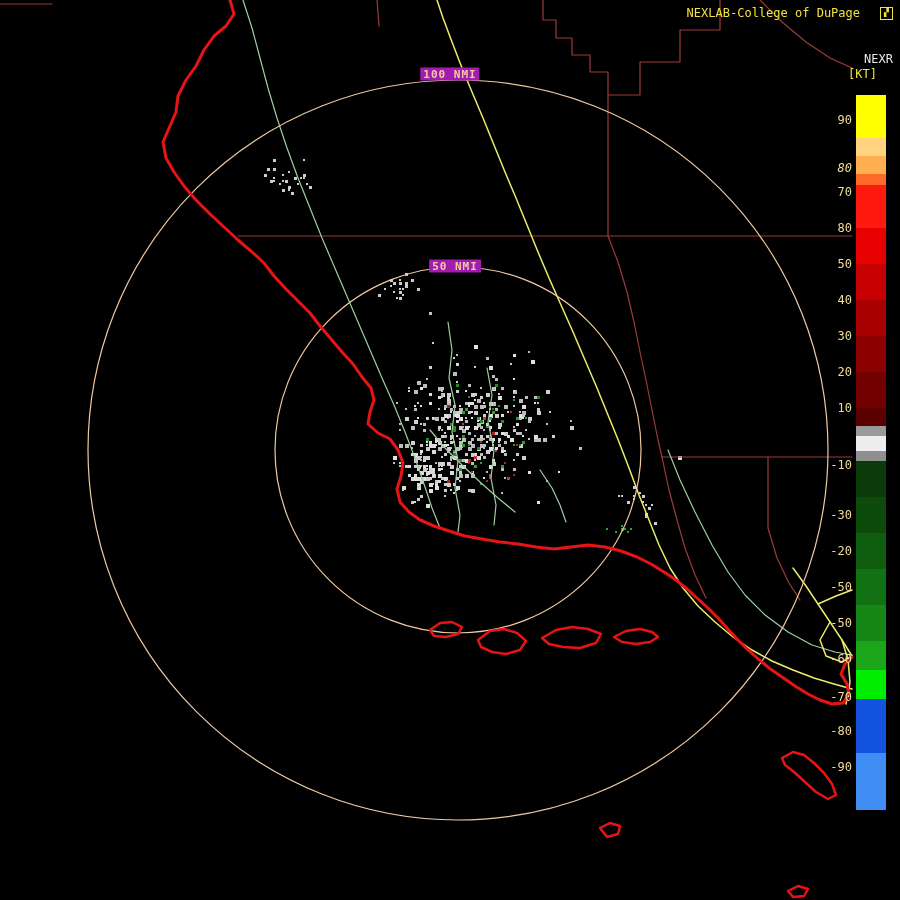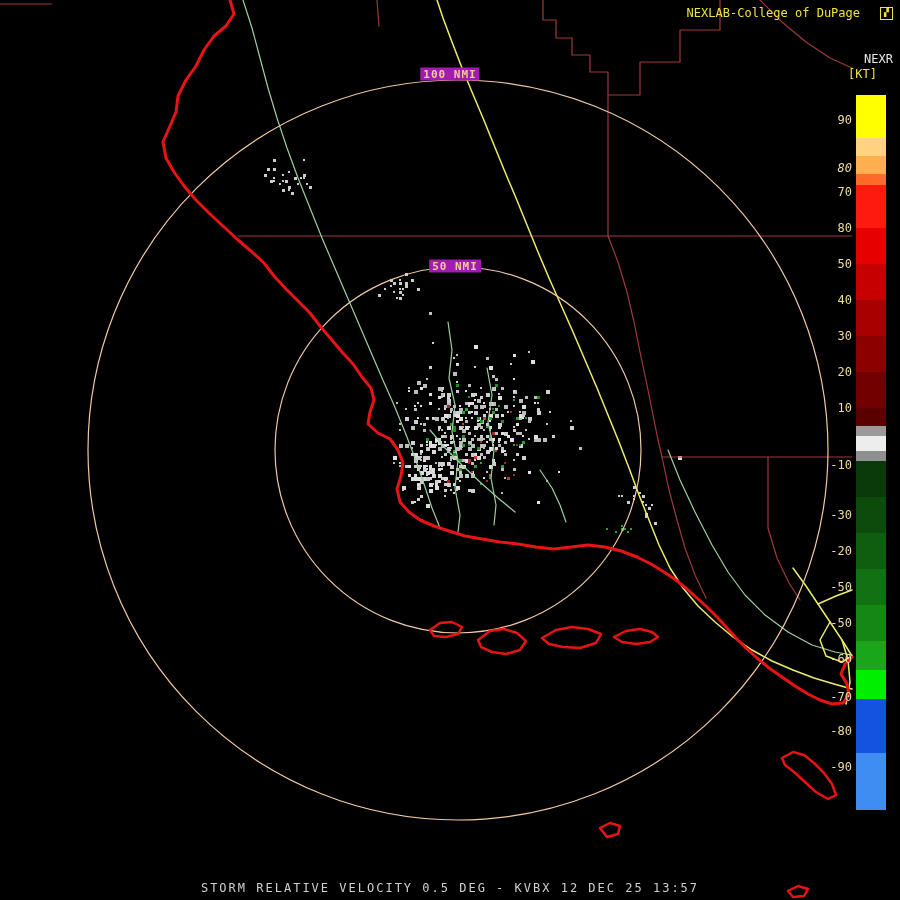--- a/index.html
+++ b/index.html
@@ -723,15 +723,14 @@
       <div class="cblab" style="top: 616.166px;">-50</div>
       <div class="cblab" style="top: 652.095px;">-60</div>
       <div class="cblab" style="top: 690px;">-70</div>
       <div class="cblab" style="top: 723.955px;">-80</div>
       <div class="cblab" style="top: 759.884px;">-90</div>
     </div>
 
   <div class="ringlabel" id="ring-label-0" style="left: 450px; top: 74px;">100 NMI</div>
   <div class="ringlabel" id="ring-label-1" style="left: 455px; top: 266px;">50 NMI</div>
 
-  <div class="caption">STORM RELATIVE VELOCITY 0.5 DEG - KVBX 12 DEC 25 13:57</div>
 
 </div>
 
 </body></html>

